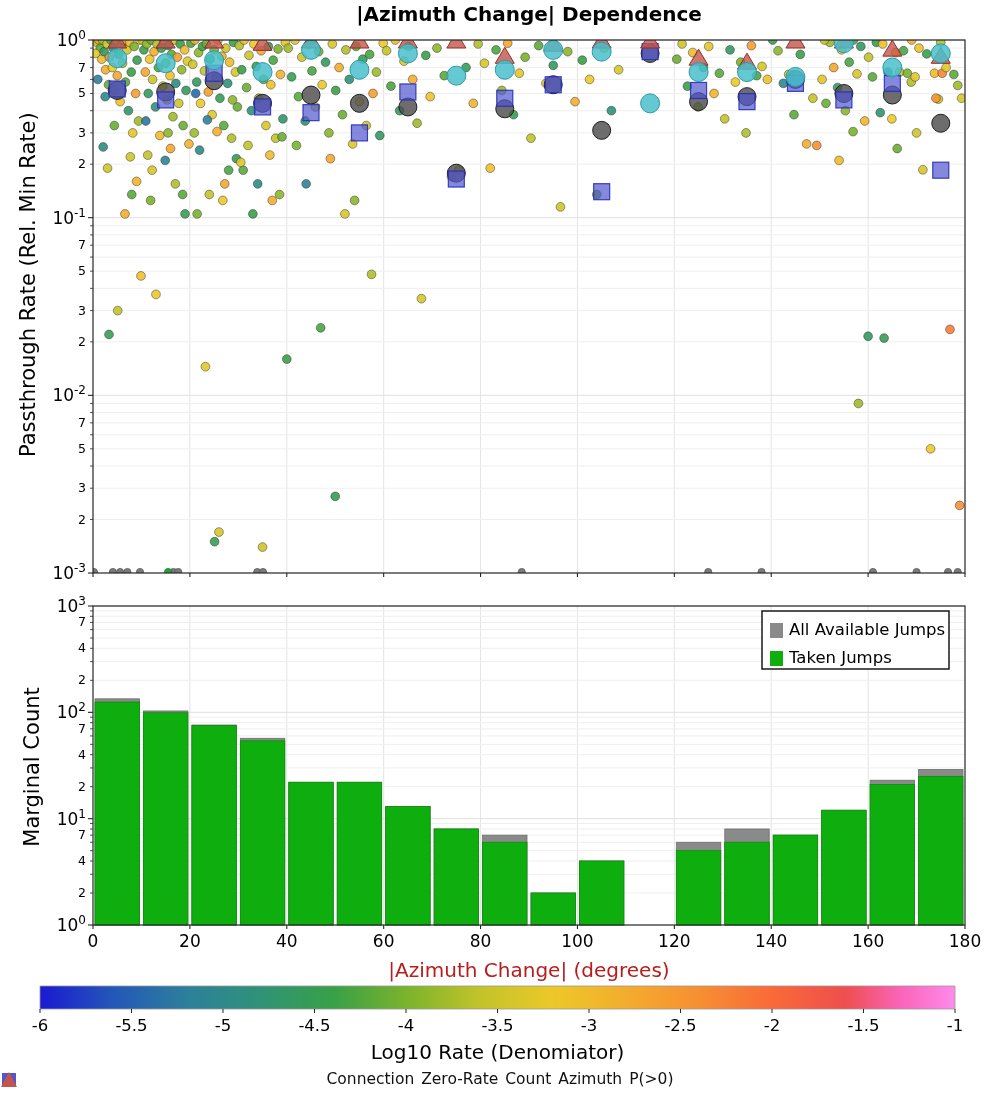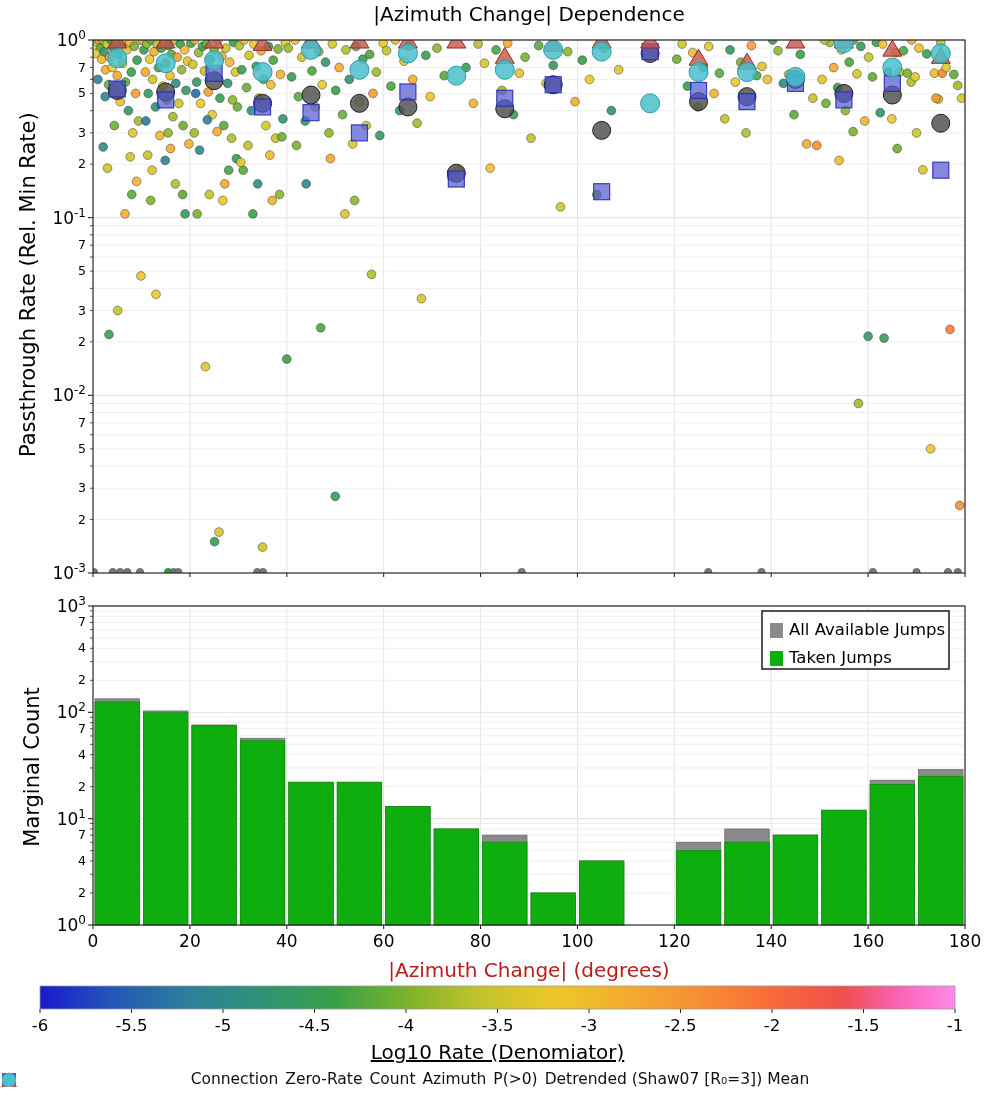--- a/index.html
+++ b/index.html
@@ -1,26 +1,26 @@
 <!DOCTYPE html>
 <html><head>
 <meta charset="utf-8">
 <style>
   html,body{margin:0;padding:0;background:#fff;}
   .figure{position:relative;width:1000px;height:1100px;background:#fff;
           font-family:"DejaVu Sans","Liberation Sans",sans-serif;overflow:hidden;}
   .figure svg{position:absolute;left:0;top:0;}
   .title{position:absolute;left:93px;top:2px;width:872px;text-align:center;
-         font-size:20px;font-weight:normal;color:#000;}
+         font-size:20px;font-weight:bold;color:#000;}
   .ylab{position:absolute;transform:rotate(-90deg);transform-origin:center center;
         font-size:21px;color:#000;white-space:nowrap;text-align:center;}
   .ylab-top{left:-122px;top:295px;width:300px;}
   .ylab-bot{left:-68px;top:755px;width:200px;}
   .xlab{position:absolute;left:93px;top:958px;width:872px;text-align:center;font-size:20px;color:#b91c1c;}
-  .cblab{position:absolute;left:40px;top:1040px;width:915px;text-align:center;font-size:20px;color:#000;text-decoration:underline;}
+  .cblab{position:absolute;left:40px;top:1040px;width:915px;text-align:center;font-size:20px;color:#000;}
   .fig-legend{position:absolute;left:0;top:1070px;width:1000px;display:flex;
               justify-content:center;align-items:center;gap:7px;font-size:15.5px;color:#111;}
   .fig-legend .item{display:flex;align-items:flex-end;gap:5px;white-space:nowrap;}
 </style>
 </head>
 <body>
 
 <div class="figure">
   <svg id="plot" width="1000" height="1100">
       <defs>
@@ -743,20 +743,14 @@
           <rect x="2" y="3" width="14" height="14" fill="#5157cf"></rect>
         </svg>
         <span>Azimuth</span>
       </span>
       <span class="item">
         <svg width="18" height="18">
           <polygon points="1,17 17,17 9,2" fill="#c4544b"></polygon>
         </svg>
         <span>P(&gt;0)</span>
       </span>
-      <span class="item">
-        <svg width="18" height="18">
-          <circle cx="9" cy="10" r="7" fill="#49c0cb"></circle>
-        </svg>
-        <span>Detrended (Shaw07 [R₀=3]) Mean</span>
-      </span>
     </div>
 </div>
 
 </body></html>

